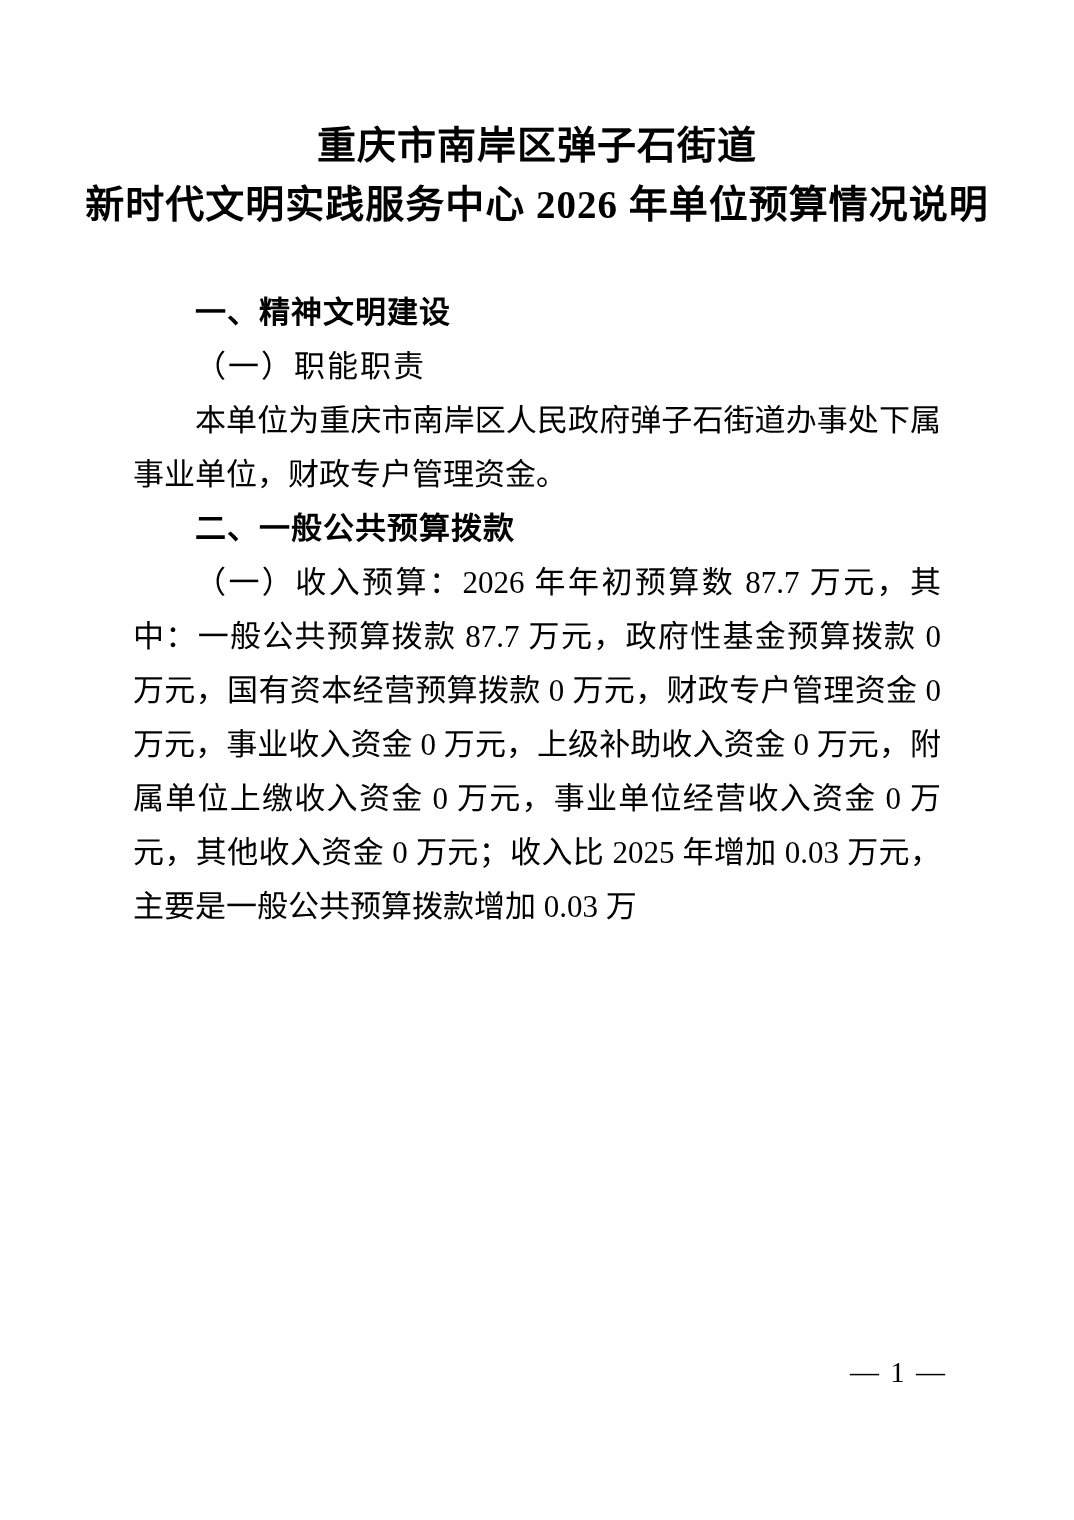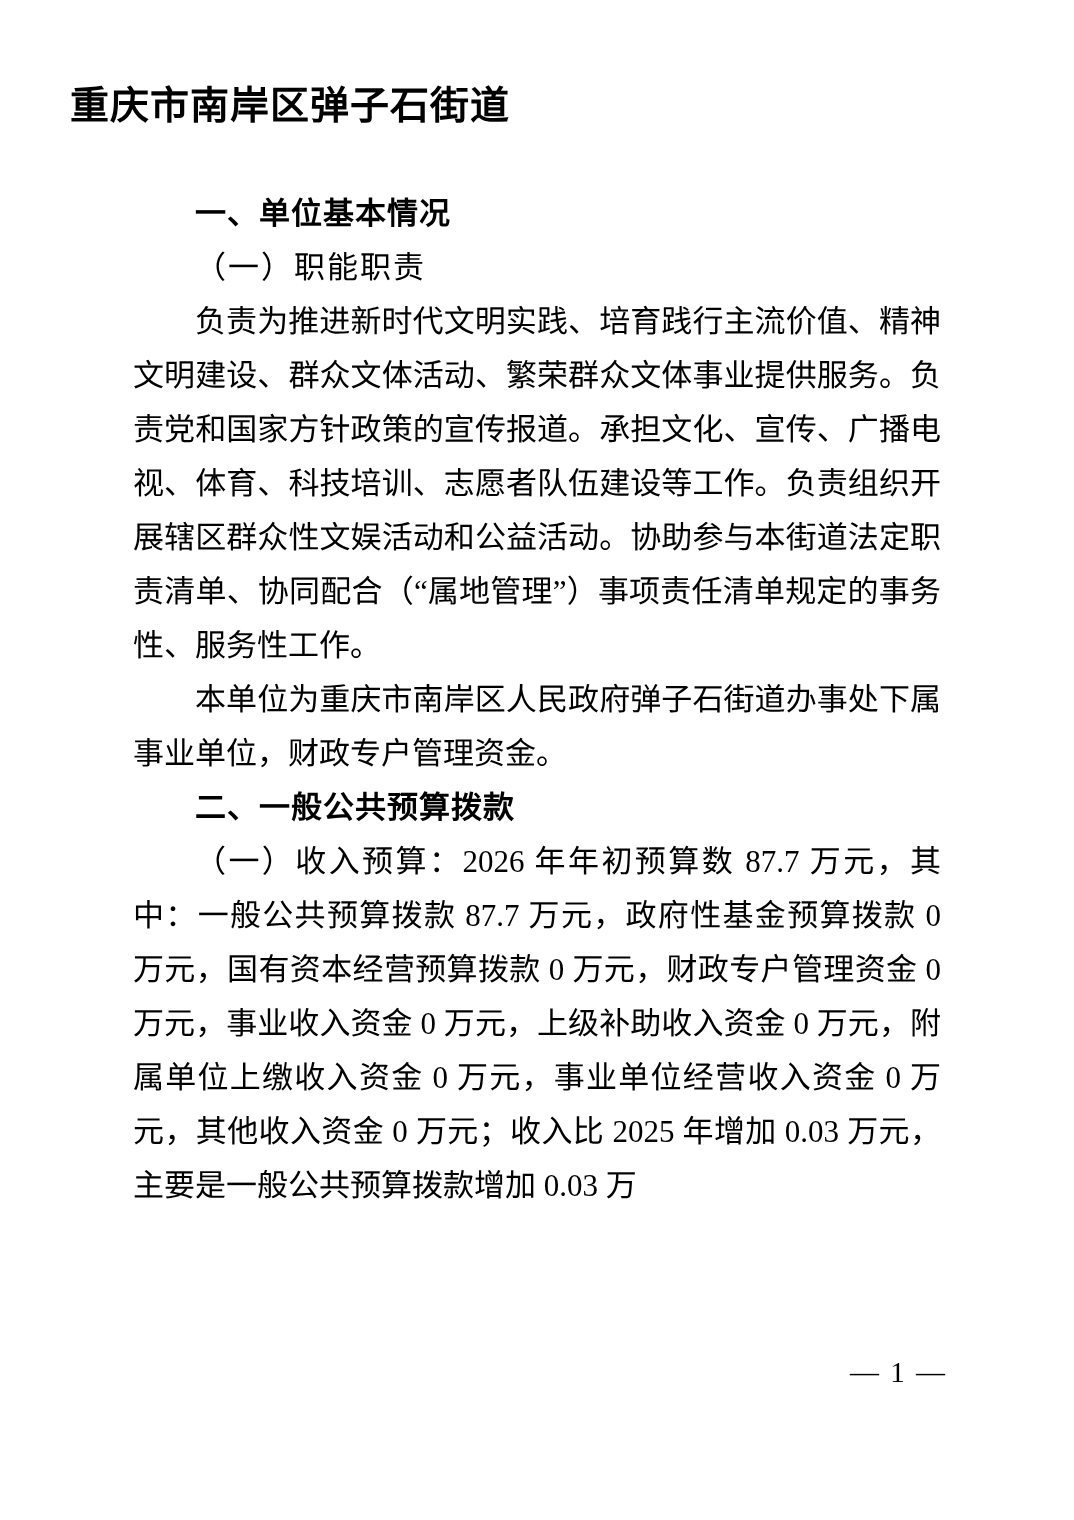--- a/index.html
+++ b/index.html
@@ -9,22 +9,23 @@
   }
   .page {
     position: relative;
     width: 1074px;
     height: 1520px;
     background: #ffffff;
     color: #000000;
     overflow: hidden;
   }
   .doc-title {
-    padding-top: 76px;
+    padding-top: 116px;
     margin: 0 70px;
+    text-align: center;
     font-family: "Liberation Serif", "DejaVu Serif", serif;
     font-weight: 700;
     font-size: 39px;
     line-height: 59px;
     letter-spacing: 1px;
   }
   .content {
     margin: 52px 133px 0 133px;
     font-size: 31px;
     line-height: 54px;
@@ -62,28 +63,28 @@
     letter-spacing: 2px;
   }
 </style>
 </head>
 <body>
 
 <div class="page">
 
   <div class="doc-title">
     <div>重庆市南岸区弹子石街道</div>
+    <div>新时代文明实践服务中心 2026 年单位预算情况说明</div>
   </div>
 
   <div class="content">
-    <div class="sec-heading">一、单位基本情况</div>
+    <div class="sec-heading">一、精神文明建设</div>
 
     <div class="sub-heading">（一）职能职责</div>
 
-    <div class="para">负责为推进新时代文明实践、培育践行主流价值、精神文明建设、群众文体活动、繁荣群众文体事业提供服务。负责党和国家方针政策的宣传报道。承担文化、宣传、广播电视、体育、科技培训、志愿者队伍建设等工作。负责组织开展辖区群众性文娱活动和公益活动。协助参与本街道法定职责清单、协同配合（“属地管理”）事项责任清单规定的事务性、服务性工作。</div>
 
 
     <div class="para">本单位为重庆市南岸区人民政府弹子石街道办事处下属事业单位，财政专户管理资金。</div>
 
     <div class="sec-heading">二、一般公共预算拨款</div>
 
     <div class="para">（一）收入预算：2026 年年初预算数 87.7 万元，其中：一般公共预算拨款 87.7 万元，政府性基金预算拨款 0 万元，国有资本经营预算拨款 0 万元，财政专户管理资金 0 万元，事业收入资金 0 万元，上级补助收入资金 0 万元，附属单位上缴收入资金 0 万元，事业单位经营收入资金 0 万元，其他收入资金 0 万元；收入比 2025 年增加 0.03 万元，主要是一般公共预算拨款增加 0.03 万</div>
   </div>
 
   <div class="page-footer">— 1 —</div>

